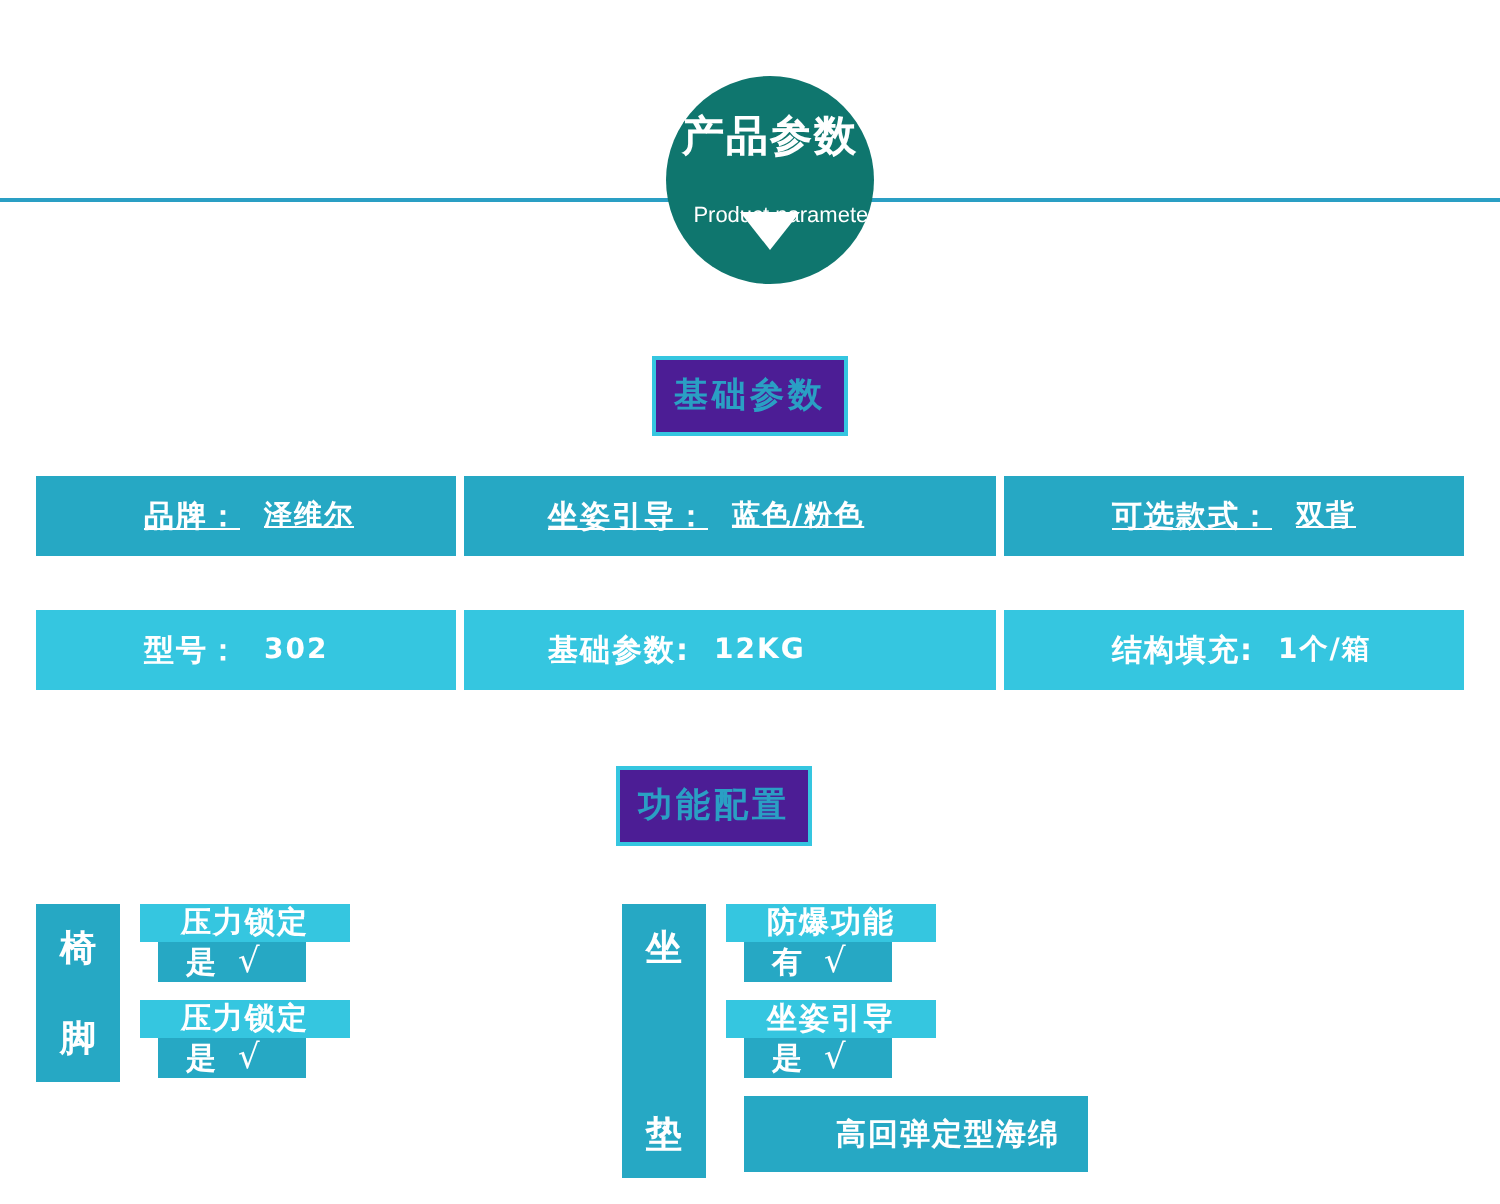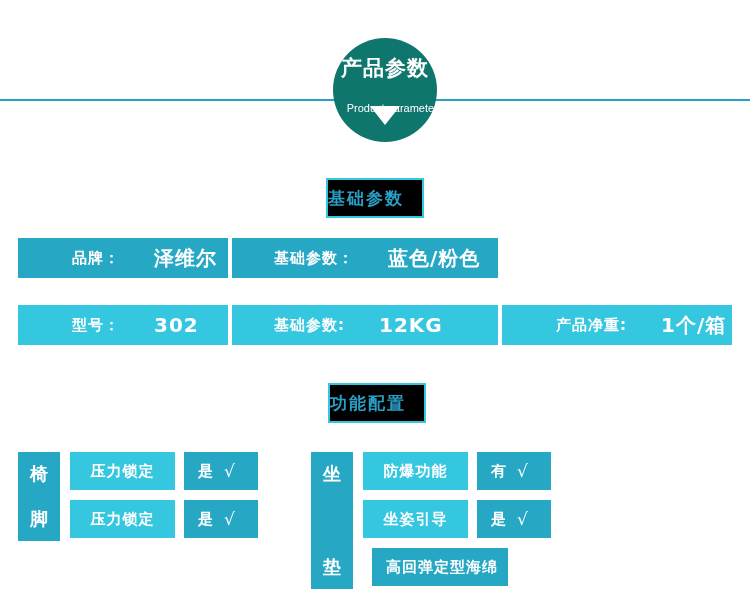--- a/index.html
+++ b/index.html
@@ -73,68 +73,68 @@
     border-left: 15px solid transparent;
     border-right: 15px solid transparent;
     border-top: 19px solid #ffffff;
   }
 
   
   .section-title {
     position: absolute;
     box-sizing: border-box;
     border: 2px solid #35c6e0;
-    background: #000000;
+    background: #4c1d95;
     color: #2a9fc4;
     font-size: 17px;
     font-weight: bold;
     letter-spacing: 2px;
-    text-align: left;
+    text-align: center;
     line-height: 36px;
     width: 98px;
     height: 40px;
   }
   #section-basic { left: 326px; top: 178px; }
-  #section-function { left: 328px; top: 383px; }
+  #section-function { left: 308px; top: 383px; }
 
   
   .spec-row {
     position: absolute;
     left: 18px;
     width: 714px;
     height: 40px;
     display: flex;
   }
-  #spec-row-1 { top: 238px; }
+  #spec-row-1 { top: 238px; text-decoration: underline; }
   #spec-row-2 { top: 305px; }
 
   .spec-cell {
     height: 40px;
     display: flex;
     align-items: center;
     box-sizing: border-box;
   }
   .spec-cell.dark  { background: #26a8c4; }
   .spec-cell.light { background: #35c6e0; }
   .spec-gap { width: 4px; height: 40px; background: #ffffff; }
 
   .spec-label {
     font-size: 15px;
     font-weight: bold;
     color: #ffffff;
     letter-spacing: 1px;
     white-space: nowrap;
   }
   .spec-value {
-    font-size: 20px;
+    font-size: 14px;
     font-weight: bold;
     color: #ffffff;
     letter-spacing: 1px;
     white-space: nowrap;
-    margin-left: 34px;
+    margin-left: 12px;
   }
 
   .cell-w1 { width: 210px; padding-left: 54px; }
   .cell-w2 { width: 266px; padding-left: 42px; }
   .cell-w3 { width: 230px; padding-left: 54px; }
 
   
   .fn-group {
     position: absolute;
     display: flex;
@@ -160,20 +160,21 @@
 
   .fn-rows {
     display: flex;
     flex-direction: column;
     margin-left: 10px;
   }
   .fn-row {
     display: flex;
     height: 38px;
     margin-bottom: 10px;
+    flex-direction: column;
   }
   .fn-row:last-child { margin-bottom: 0; }
 
   .fn-name {
     background: #35c6e0;
     height: 38px;
     width: 105px;
     display: flex;
     align-items: center;
     justify-content: center;
@@ -191,21 +192,21 @@
     align-items: center;
     font-size: 15px;
     font-weight: bold;
     color: #ffffff;
     letter-spacing: 1px;
     white-space: nowrap;
     padding: 0 14px;
     box-sizing: border-box;
   }
   .fn-val.narrow { width: 74px; }
-  .fn-val.wide   { width: 136px; }
+  .fn-val.wide   { width: 172px; justify-content: flex-end; }
 
   .fn-check {
     margin-left: 10px;
     font-size: 17px;
     font-weight: normal;
     color: #ffffff;
   }
 </style>
 </head>
 <body>
@@ -221,39 +222,43 @@
 
 <div class="section-title" id="section-basic">基础参数</div>
 
 <div class="spec-row" id="spec-row-1">
   <div class="spec-cell dark cell-w1">
     <span class="spec-label">品牌：</span>
     <span class="spec-value">泽维尔</span>
   </div>
   <div class="spec-gap"></div>
   <div class="spec-cell dark cell-w2">
-    <span class="spec-label">基础参数：</span>
+    <span class="spec-label">坐姿引导：</span>
     <span class="spec-value">蓝色/粉色</span>
   </div>
   <div class="spec-gap"></div>
+  <div class="spec-cell dark cell-w3">
+    <span class="spec-label">可选款式：</span>
+    <span class="spec-value">双背</span>
+  </div>
 </div>
 
 <div class="spec-row" id="spec-row-2">
   <div class="spec-cell light cell-w1">
     <span class="spec-label">型号：</span>
     <span class="spec-value">302</span>
   </div>
   <div class="spec-gap"></div>
   <div class="spec-cell light cell-w2">
     <span class="spec-label">基础参数:</span>
     <span class="spec-value">12KG</span>
   </div>
   <div class="spec-gap"></div>
   <div class="spec-cell light cell-w3">
-    <span class="spec-label">产品净重:</span>
+    <span class="spec-label">结构填充:</span>
     <span class="spec-value">1个/箱</span>
   </div>
 </div>
 
 <div class="section-title" id="section-function">功能配置</div>
 
 <div class="fn-group" id="fn-group-left">
   <div class="fn-side-label" id="fn-side-label-left">
     <span>椅</span>
     <span>脚</span>

